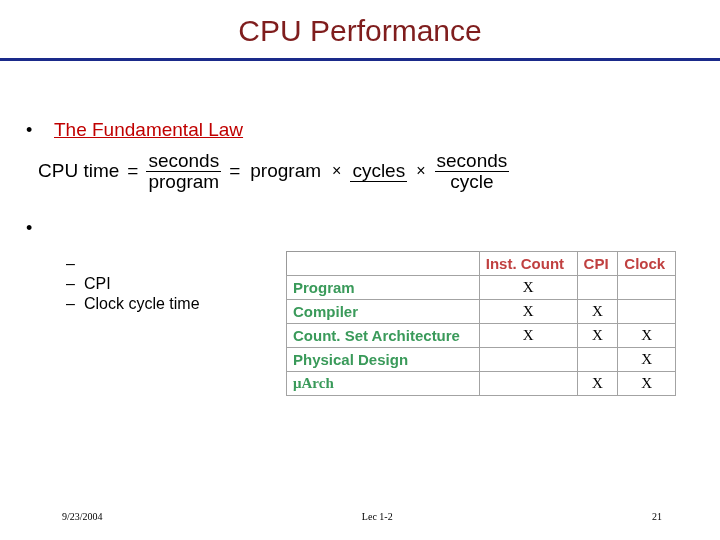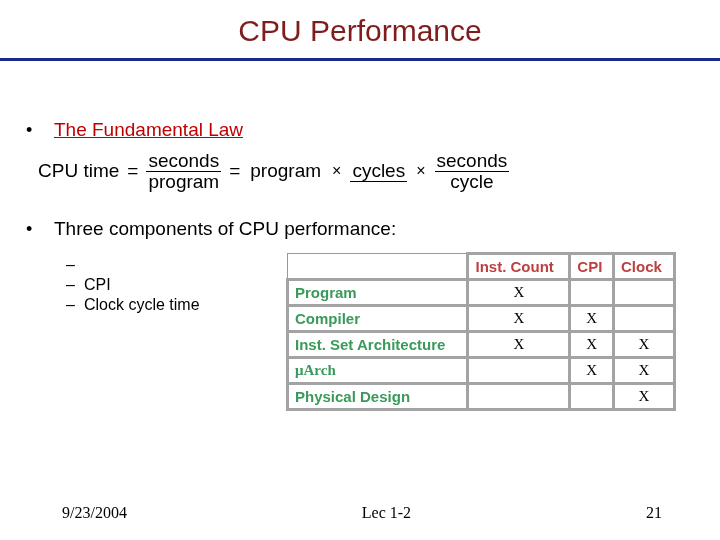--- a/index.html
+++ b/index.html
@@ -85,21 +85,21 @@
     margin-top: 2px;
   }
   table.perf {
     border-collapse: collapse;
     font-family: Arial, Helvetica, sans-serif;
     font-size: 15px;
     width: 100%;
     max-width: 390px;
   }
   table.perf th, table.perf td {
-    border: 3px solid #a3a3a3;
+    border: 1px solid #a3a3a3;
     padding: 3px 6px;
     text-align: left;
     vertical-align: middle;
   }
   table.perf .row-head {
     color: #3a9a5a;
     font-weight: bold;
     white-space: nowrap;
   }
   table.perf th.col-head {
@@ -120,21 +120,21 @@
   }
   .footer {
     position: absolute;
     bottom: 18px;
     left: 0;
     right: 0;
     display: flex;
     justify-content: space-between;
     padding: 0 58px 0 62px;
     font-family: "Times New Roman", serif;
-    font-size: 16px;
+    font-size: 10px;
     color: #000;
   }
   .mu { font-family: "Times New Roman", serif; }
 </style>
 </head>
 <body>
 
 <div class="title">CPU Performance</div>
 <hr class="rule">
 
@@ -162,21 +162,20 @@
     </span>
     <span class="times">×</span>
     <span class="frac">
       <span class="num">seconds</span>
       <span class="den">cycle</span>
     </span>
   </div>
 
   <div class="bullet-row">
     <div class="bullet-dot">•</div>
-    <div class="bullet-text">Three components of CPU performance:</div>
   </div>
 
   <div class="section2">
     <div class="sub-bullets">
       <div class="sub-row">
         <span class="sub-dash">–</span>
       </div>
       <div class="sub-row">
         <span class="sub-dash">–</span>
         <span>CPI</span>
@@ -202,35 +201,35 @@
           <td class="mark"></td>
           <td class="mark"></td>
         </tr>
         <tr>
           <td class="row-head">Compiler</td>
           <td class="mark">X</td>
           <td class="mark">X</td>
           <td class="mark"></td>
         </tr>
         <tr>
-          <td class="row-head">Inst. Set Architecture</td>
-          <td class="mark">X</td>
-          <td class="mark">X</td>
+          <td class="row-head">Count. Set Architecture</td>
+          <td class="mark">X</td>
+          <td class="mark">X</td>
+          <td class="mark">X</td>
+        </tr>
+        <tr>
+          <td class="row-head">Physical Design</td>
+          <td class="mark"></td>
+          <td class="mark"></td>
           <td class="mark">X</td>
         </tr>
         <tr>
           <td class="row-head mu">μArch</td>
           <td class="mark"></td>
           <td class="mark">X</td>
-          <td class="mark">X</td>
-        </tr>
-        <tr>
-          <td class="row-head">Physical Design</td>
-          <td class="mark"></td>
-          <td class="mark"></td>
           <td class="mark">X</td>
         </tr>
       </tbody>
         </table>
     </div>
   </div>
 
 </div>
 
 <div class="footer">

